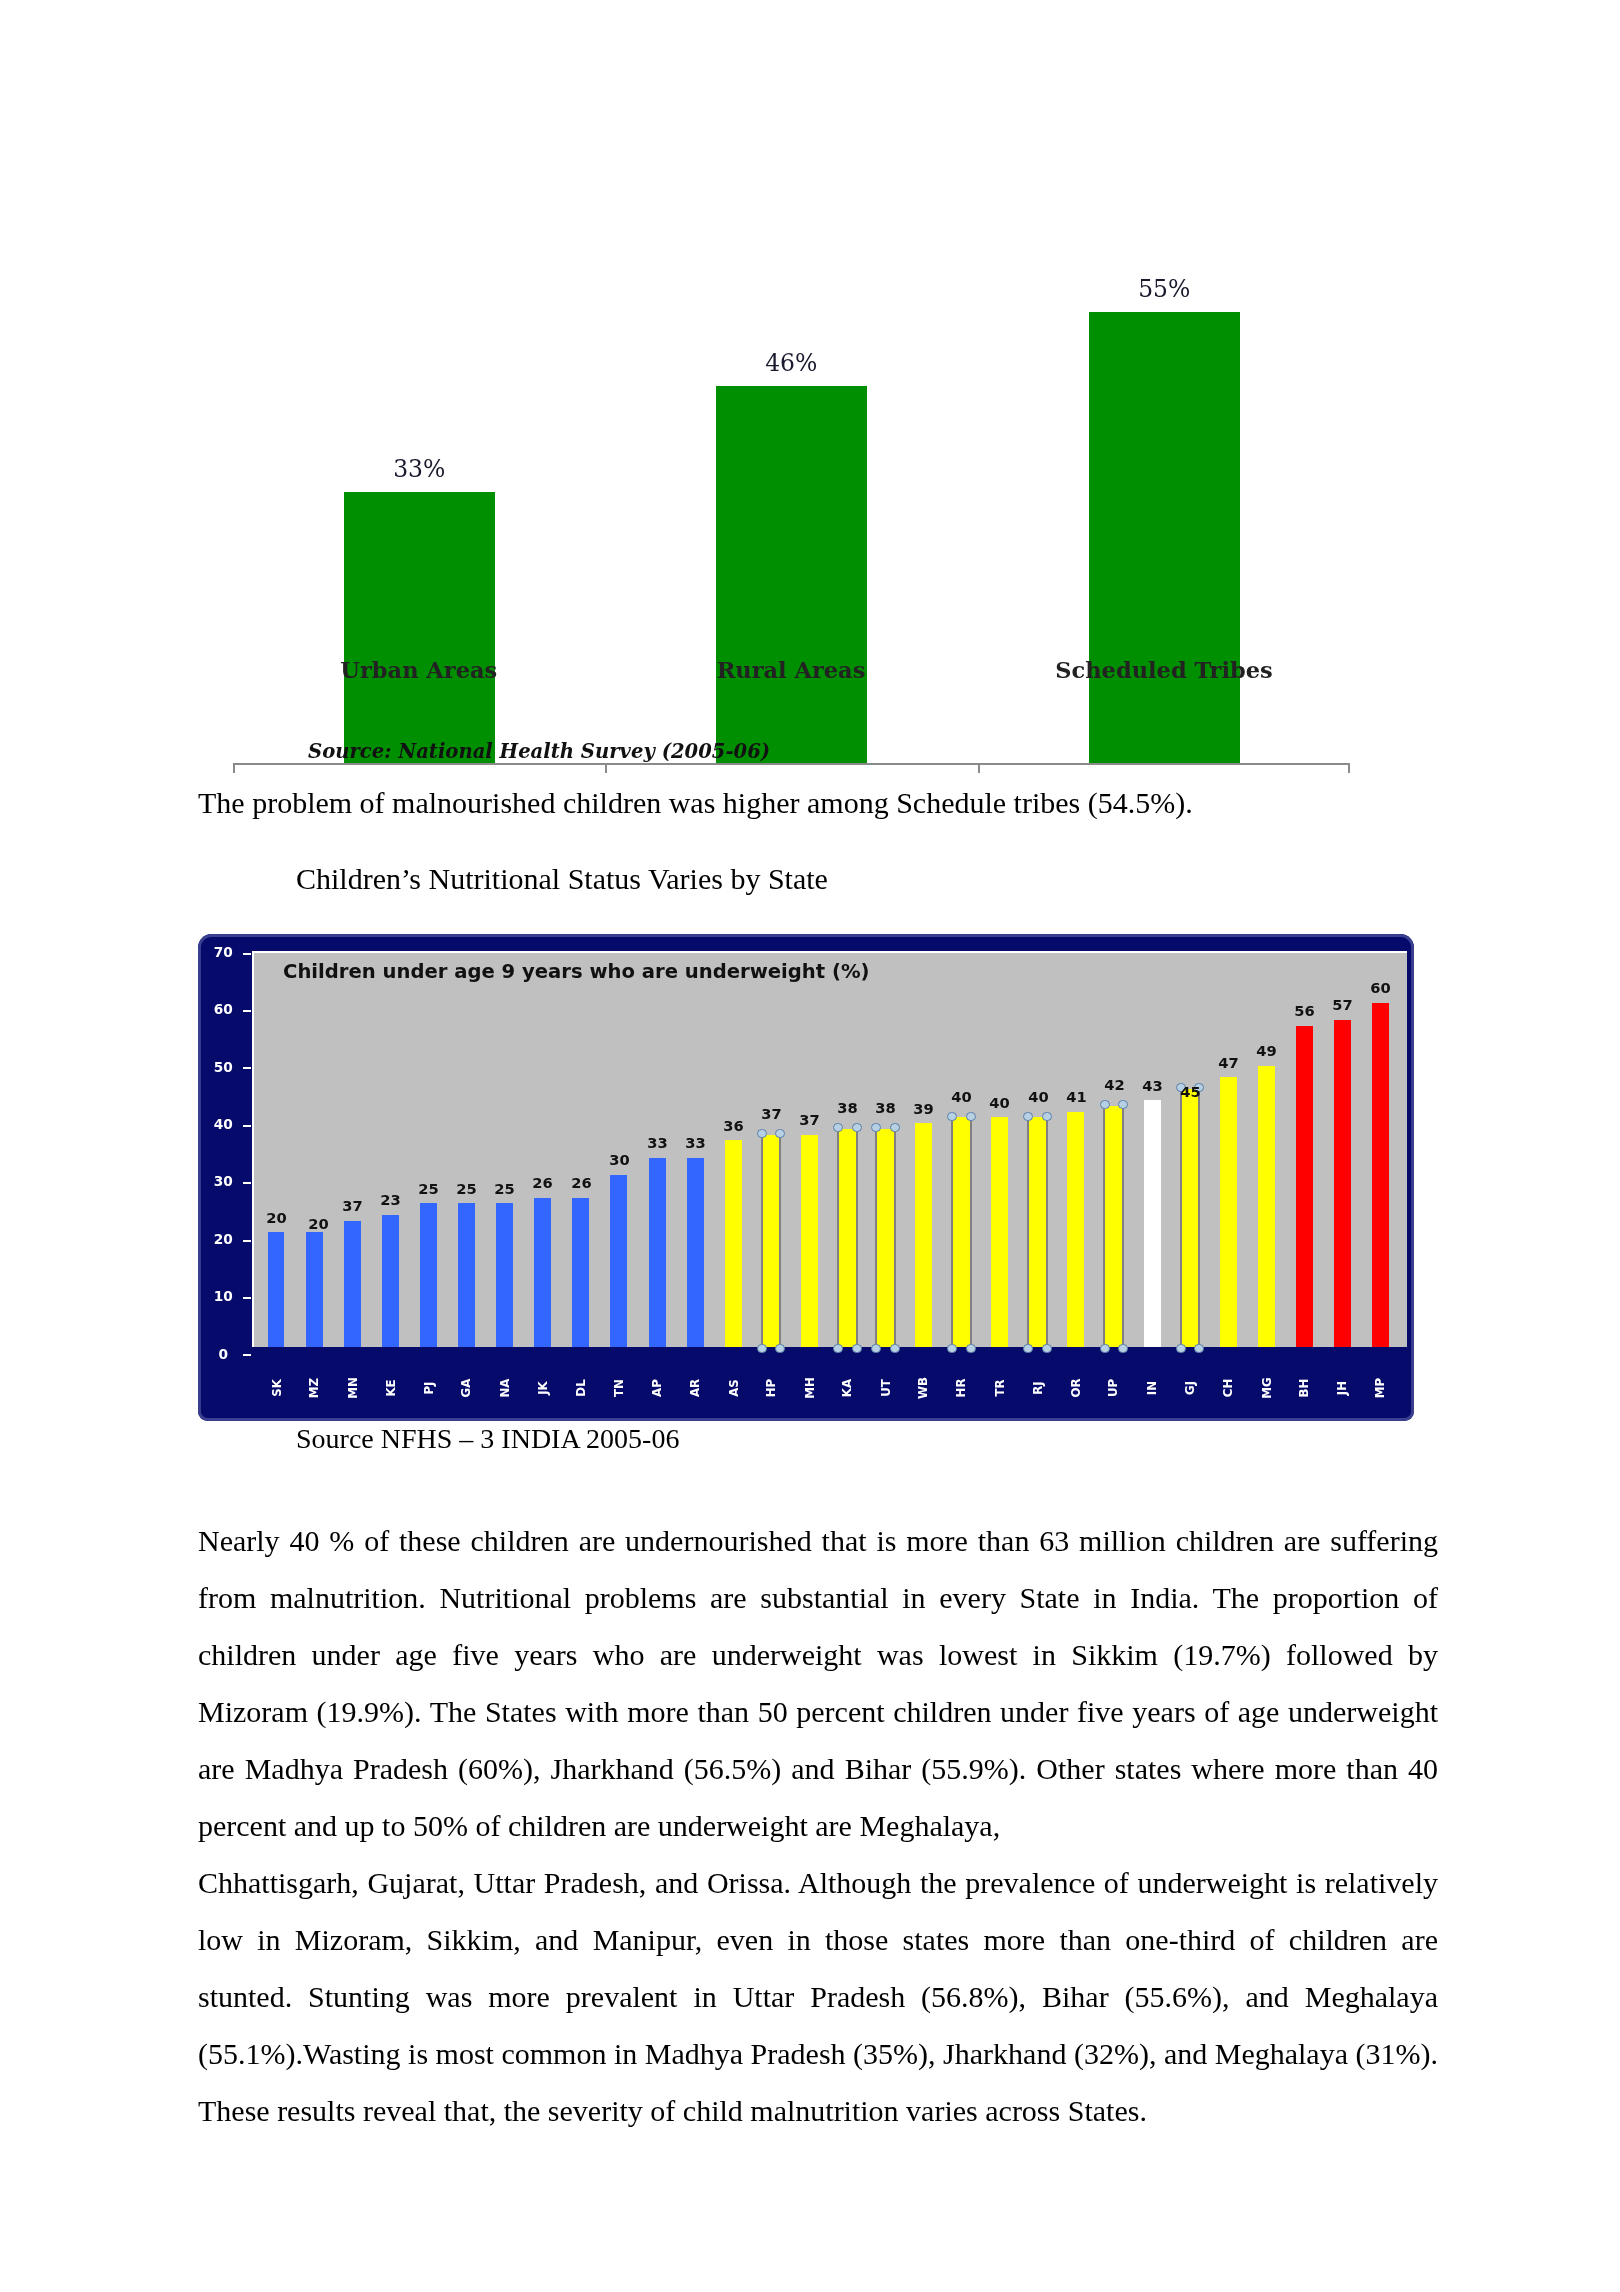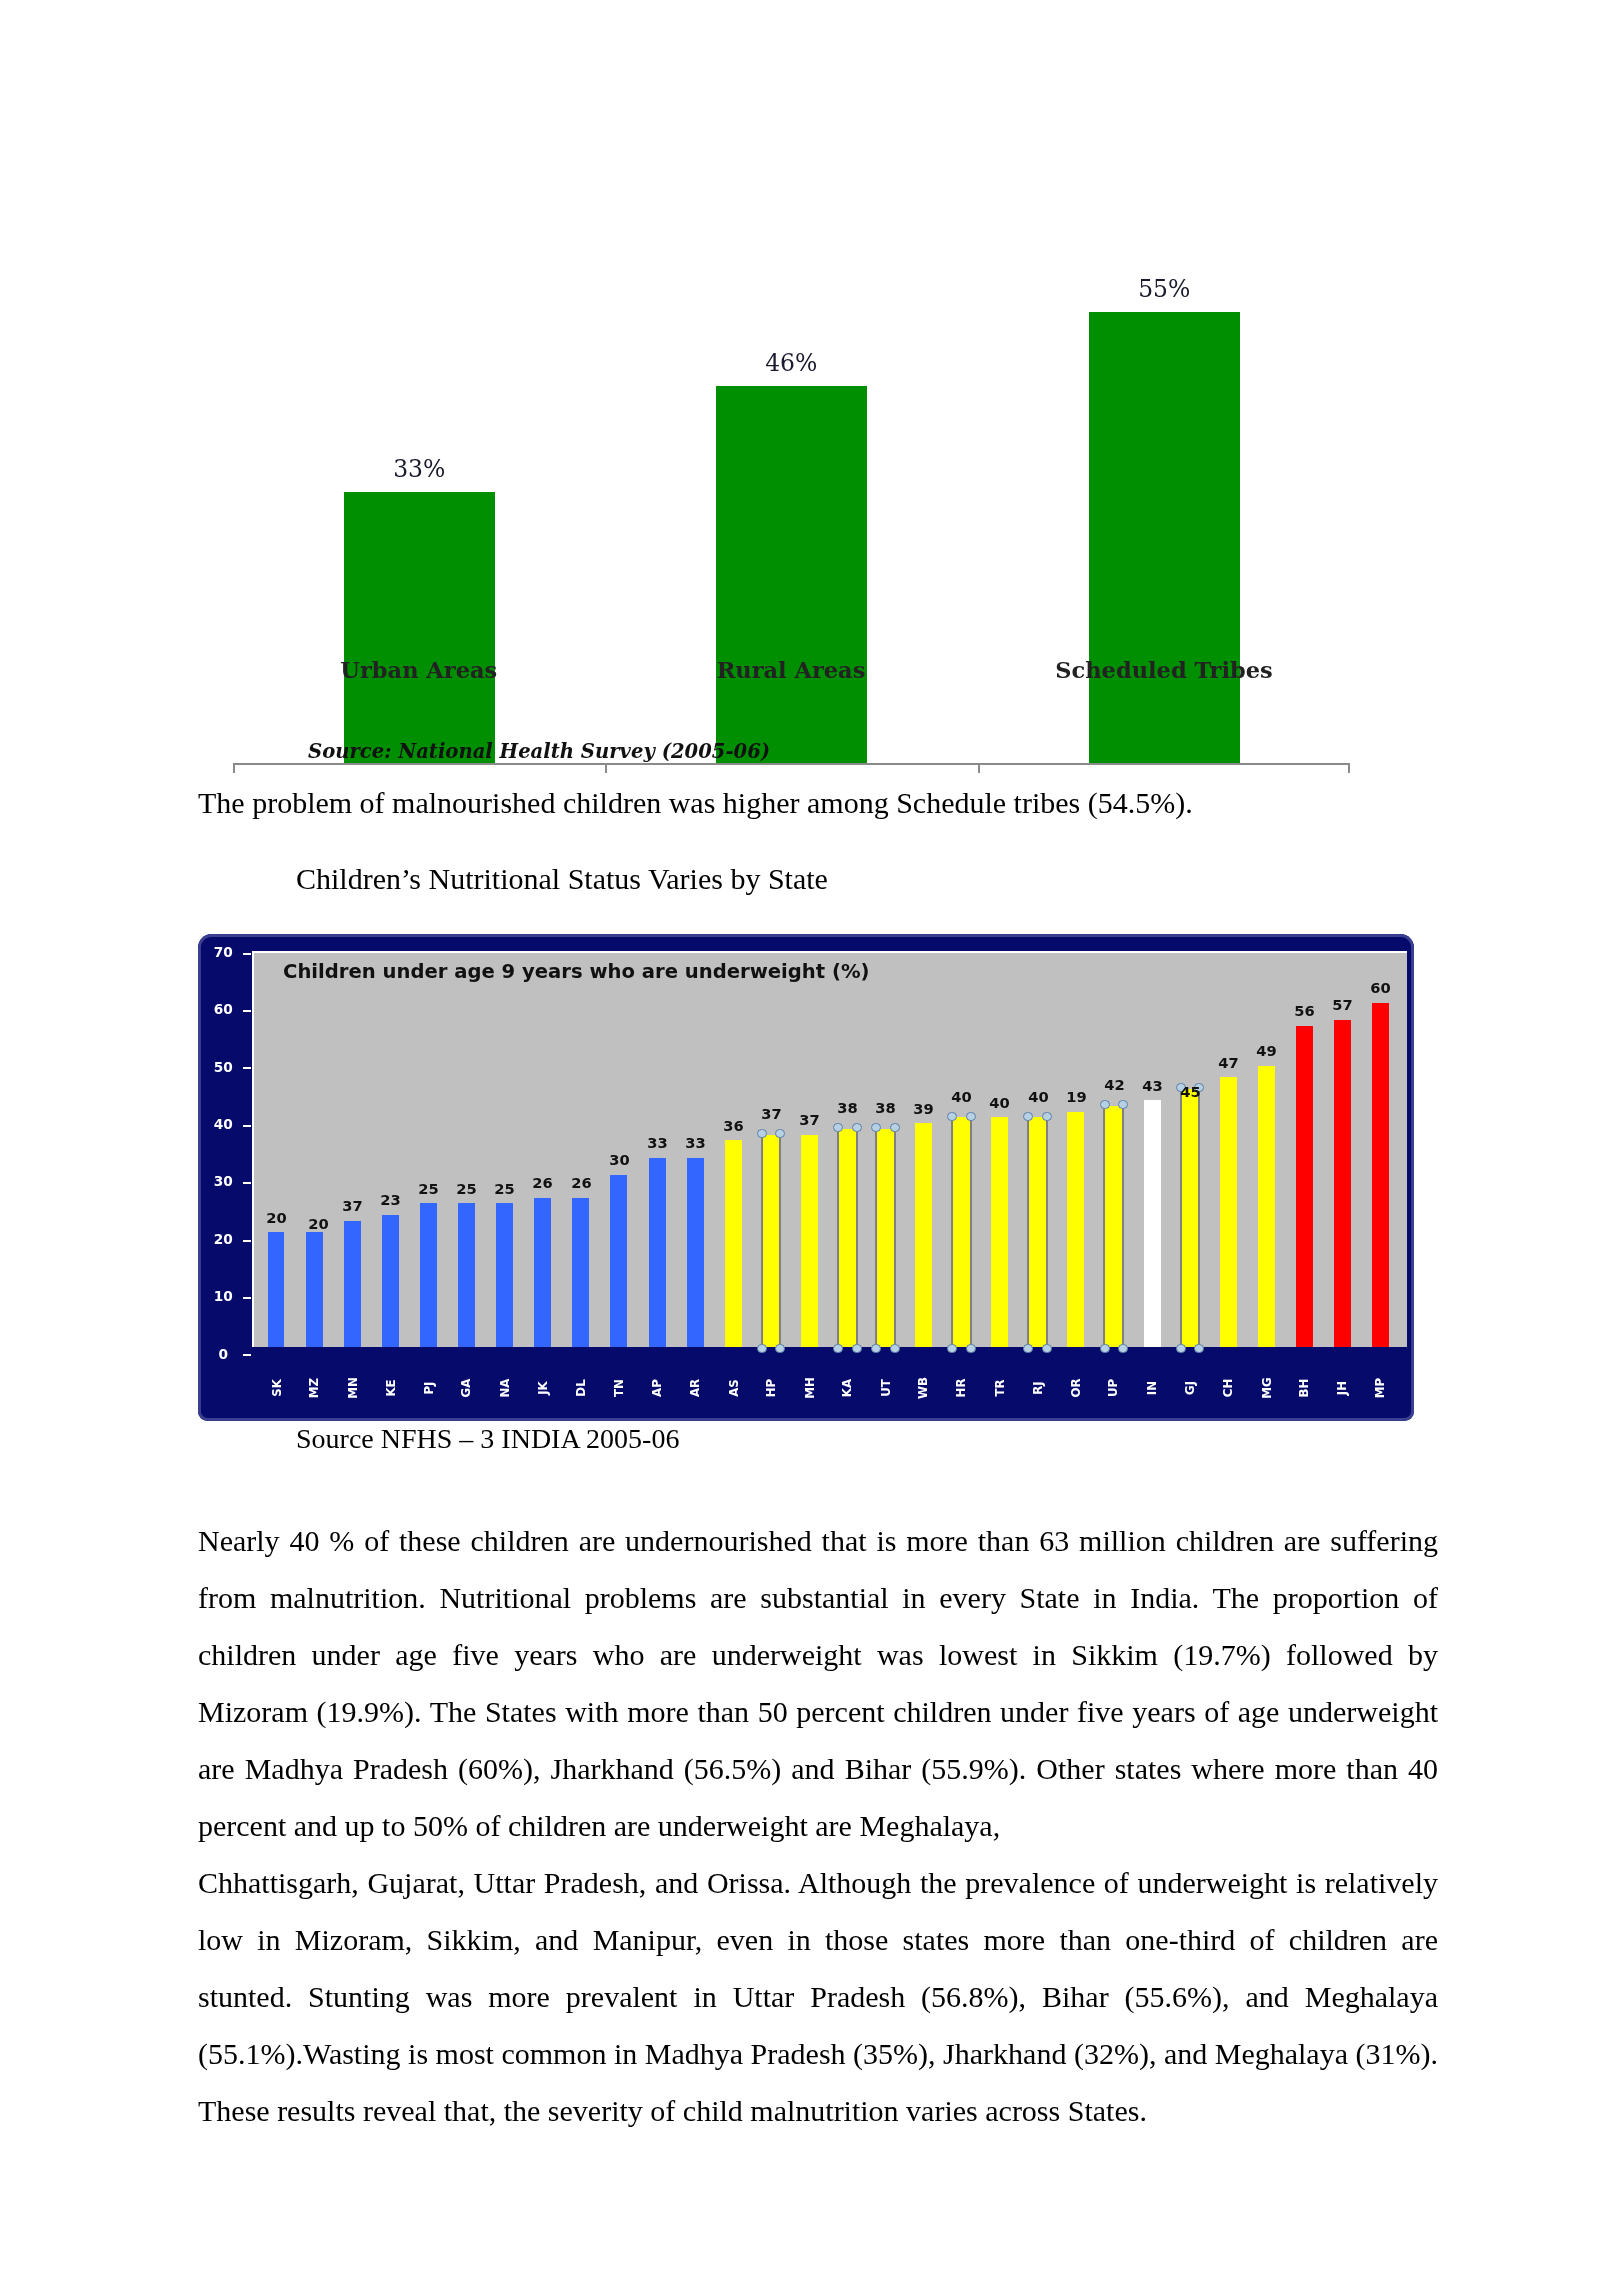--- a/index.html
+++ b/index.html
@@ -152,21 +152,21 @@
         <div class="blabel" style="left: 726px; top: 141px;">40</div>
         <div class="bar" style="left: 775px; height: 230px; background: rgb(255, 255, 0);"></div>
         <div class="whisker" style="left: 773px; height: 232px;"></div>
         <div class="whisker" style="left: 792px; height: 232px;"></div>
         <div class="dot" style="left: 769px; top: 159px;"></div>
         <div class="dot" style="left: 788px; top: 159px;"></div>
         <div class="dot" style="left: 769px; top: 391px;"></div>
         <div class="dot" style="left: 788px; top: 391px;"></div>
         <div class="blabel" style="left: 765px; top: 135px;">40</div>
         <div class="bar" style="left: 813px; height: 235px; background: rgb(255, 255, 0);"></div>
-        <div class="blabel" style="left: 803px; top: 135px;">19</div>
+        <div class="blabel" style="left: 803px; top: 135px;">41</div>
         <div class="bar" style="left: 851px; height: 241px; background: rgb(255, 255, 0);"></div>
         <div class="whisker" style="left: 849px; height: 243px;"></div>
         <div class="whisker" style="left: 868px; height: 243px;"></div>
         <div class="dot" style="left: 846px; top: 147px;"></div>
         <div class="dot" style="left: 864px; top: 147px;"></div>
         <div class="dot" style="left: 846px; top: 391px;"></div>
         <div class="dot" style="left: 864px; top: 391px;"></div>
         <div class="blabel" style="left: 841px; top: 123px;">42</div>
         <div class="bar" style="left: 890px; height: 247px; background: rgb(255, 255, 255);"></div>
         <div class="blabel" style="left: 879px; top: 124px;">43</div>

